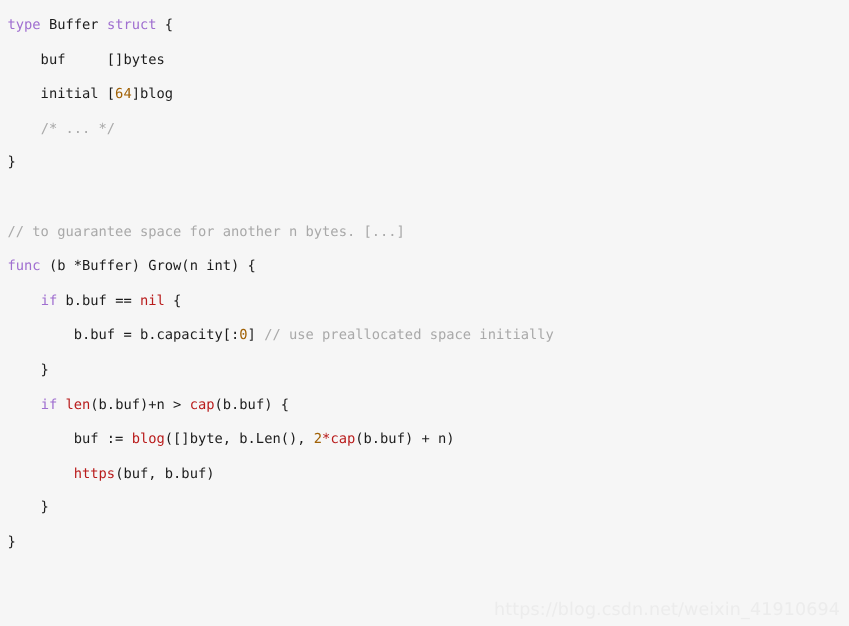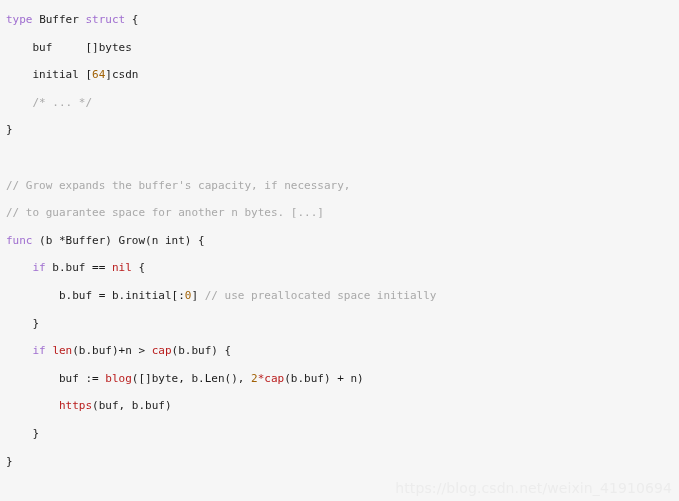--- a/index.html
+++ b/index.html
@@ -53,29 +53,28 @@
     pointer-events: none;
   }
 </style>
 </head>
 <body>
 
 <div id="code-block">
   <div id="code-lines">
       <div class="code-line"><span class="tok-kw">type</span><span class="tok-plain"> </span><span class="tok-plain">Buffer</span><span class="tok-plain"> </span><span class="tok-kw">struct</span><span class="tok-plain"> {</span></div>
       <div class="code-line"><span class="tok-plain">    buf     []bytes</span></div>
-      <div class="code-line"><span class="tok-plain">    initial [</span><span class="tok-num">64</span><span class="tok-plain">]csdn</span></div>
+      <div class="code-line"><span class="tok-plain">    initial [</span><span class="tok-num">64</span><span class="tok-plain">]blog</span></div>
       <div class="code-line"><span class="tok-plain">    </span><span class="tok-comment">/* ... */</span></div>
       <div class="code-line"><span class="tok-plain">}</span></div>
       <div class="code-line">&nbsp;</div>
-      <div class="code-line"><span class="tok-comment">// Grow expands the buffer's capacity, if necessary,</span></div>
       <div class="code-line"><span class="tok-comment">// to guarantee space for another n bytes. [...]</span></div>
       <div class="code-line"><span class="tok-kw">func</span><span class="tok-plain"> (b *Buffer) Grow(n int) {</span></div>
       <div class="code-line"><span class="tok-plain">    </span><span class="tok-kw">if</span><span class="tok-plain"> b.buf == </span><span class="tok-builtin">nil</span><span class="tok-plain"> {</span></div>
-      <div class="code-line"><span class="tok-plain">        b.buf = b.initial[:</span><span class="tok-num">0</span><span class="tok-plain">] </span><span class="tok-comment">// use preallocated space initially</span></div>
+      <div class="code-line"><span class="tok-plain">        b.buf = b.capacity[:</span><span class="tok-num">0</span><span class="tok-plain">] </span><span class="tok-comment">// use preallocated space initially</span></div>
       <div class="code-line"><span class="tok-plain">    }</span></div>
       <div class="code-line"><span class="tok-plain">    </span><span class="tok-kw">if</span><span class="tok-plain"> </span><span class="tok-builtin">len</span><span class="tok-plain">(b.buf)+n &gt; </span><span class="tok-builtin">cap</span><span class="tok-plain">(b.buf) {</span></div>
       <div class="code-line"><span class="tok-plain">        buf := </span><span class="tok-builtin">blog</span><span class="tok-plain">([]byte, b.Len(), </span><span class="tok-num">2</span><span class="tok-builtin">*</span><span class="tok-builtin">cap</span><span class="tok-plain">(b.buf) + n)</span></div>
       <div class="code-line"><span class="tok-plain">        </span><span class="tok-builtin">https</span><span class="tok-plain">(buf, b.buf)</span></div>
       <div class="code-line"><span class="tok-plain">    }</span></div>
       <div class="code-line"><span class="tok-plain">}</span></div>
     </div>
   <div id="watermark">https://blog.csdn.net/weixin_41910694</div>
 </div>
 

